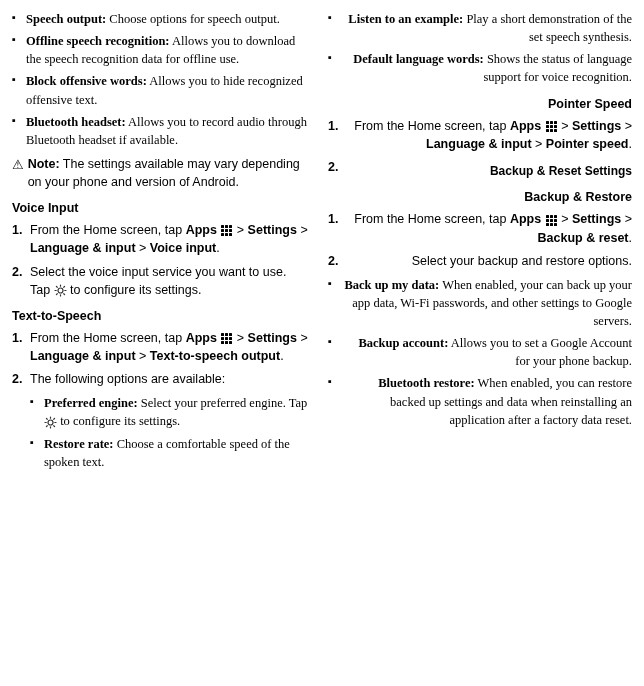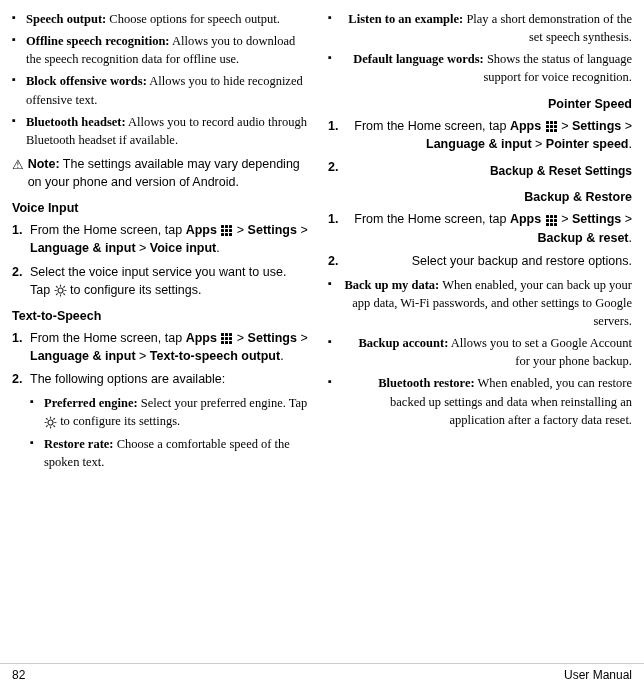--- a/index.html
+++ b/index.html
@@ -271,17 +271,13 @@
           <span class="bold">Backup account:</span><span> Allows you to set a Google Account for your phone backup.</span>
         </li>
         <li>
           <span class="bold">Bluetooth restore:</span><span> When enabled, you can restore backed up settings and data when reinstalling an application after a factory data reset.</span>
         </li>
       </ul>
     </div>
 
   </div>
 
-  <div class="footer-bar">
-    <span>82</span>
-    <span>User Manual</span>
-  </div>
 </div>
 
 </body></html>

